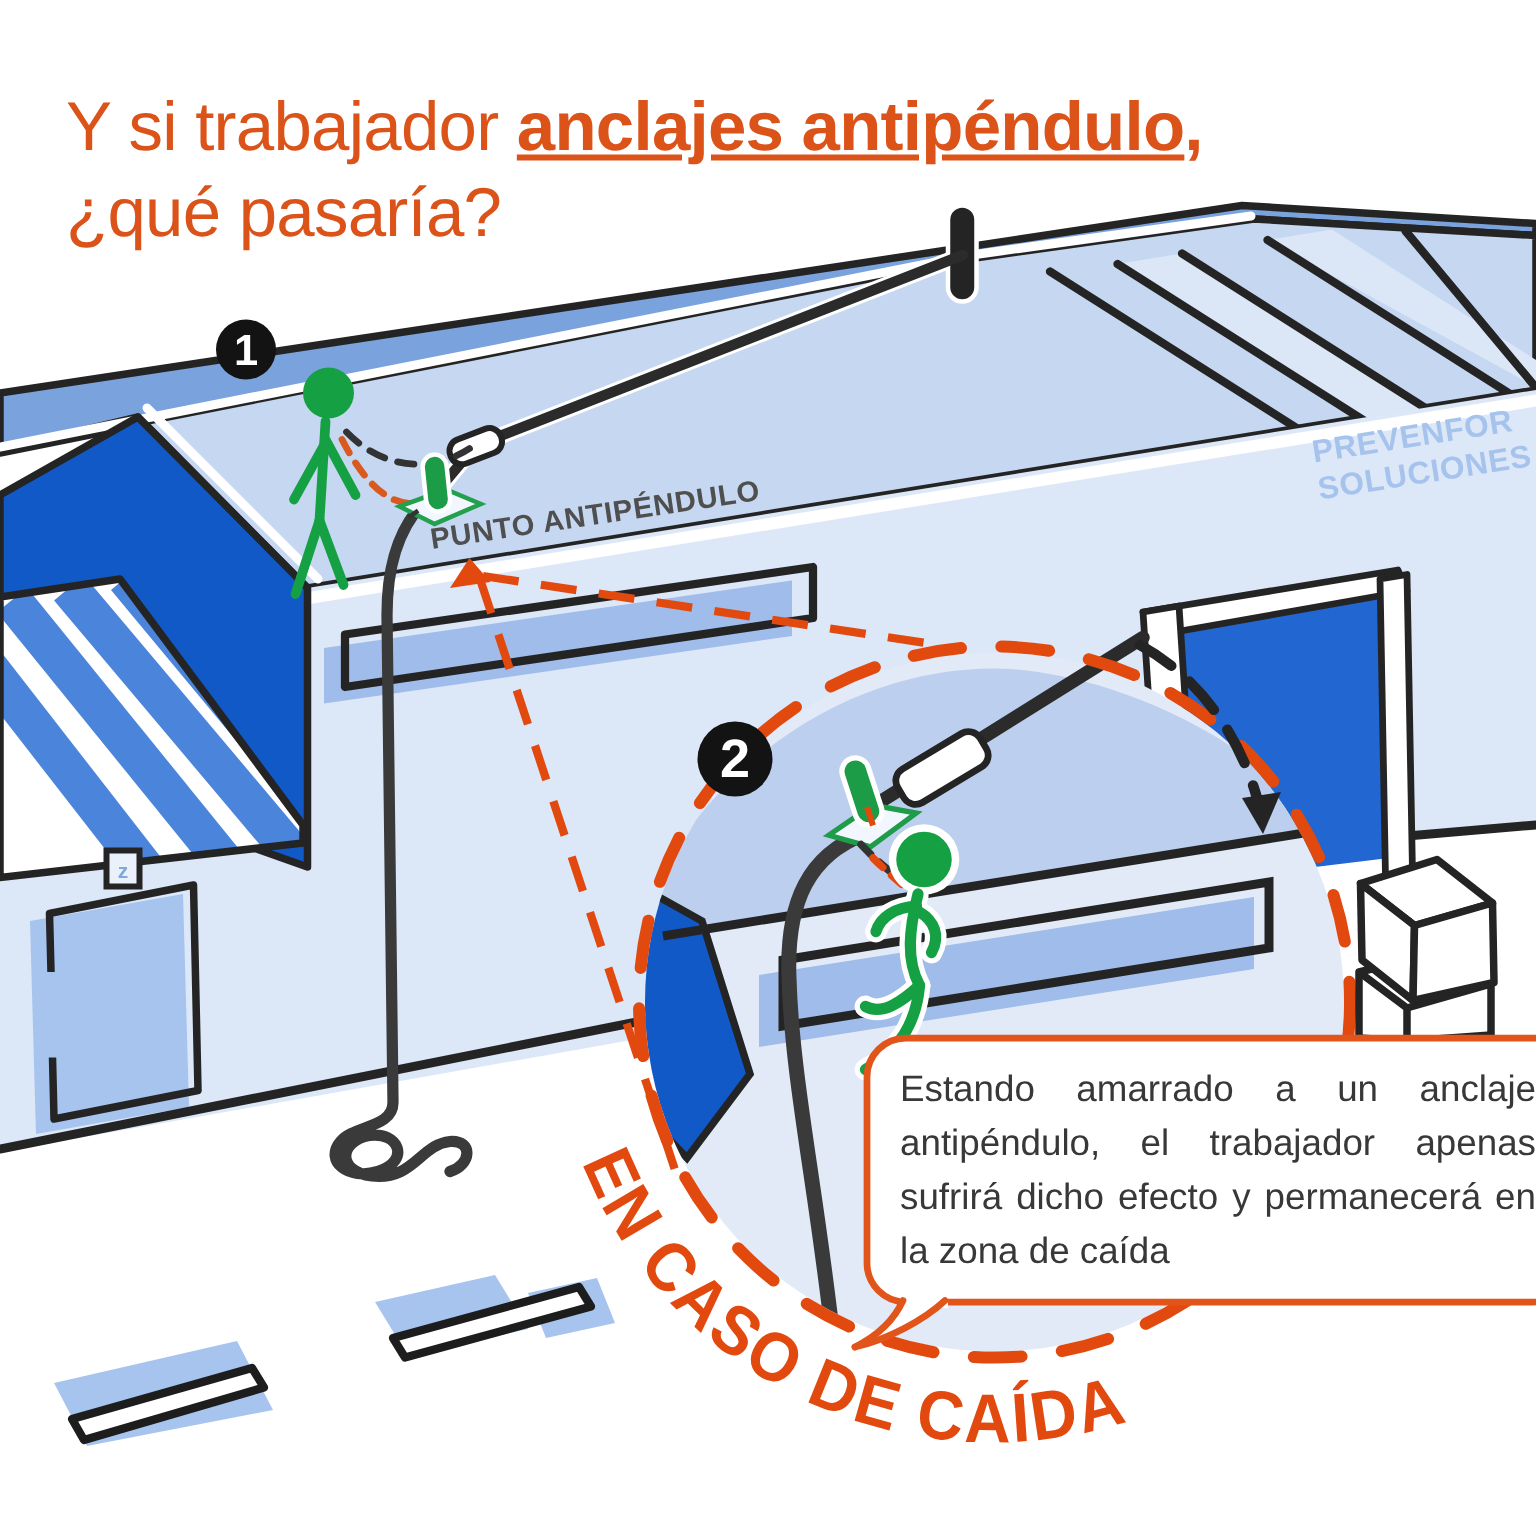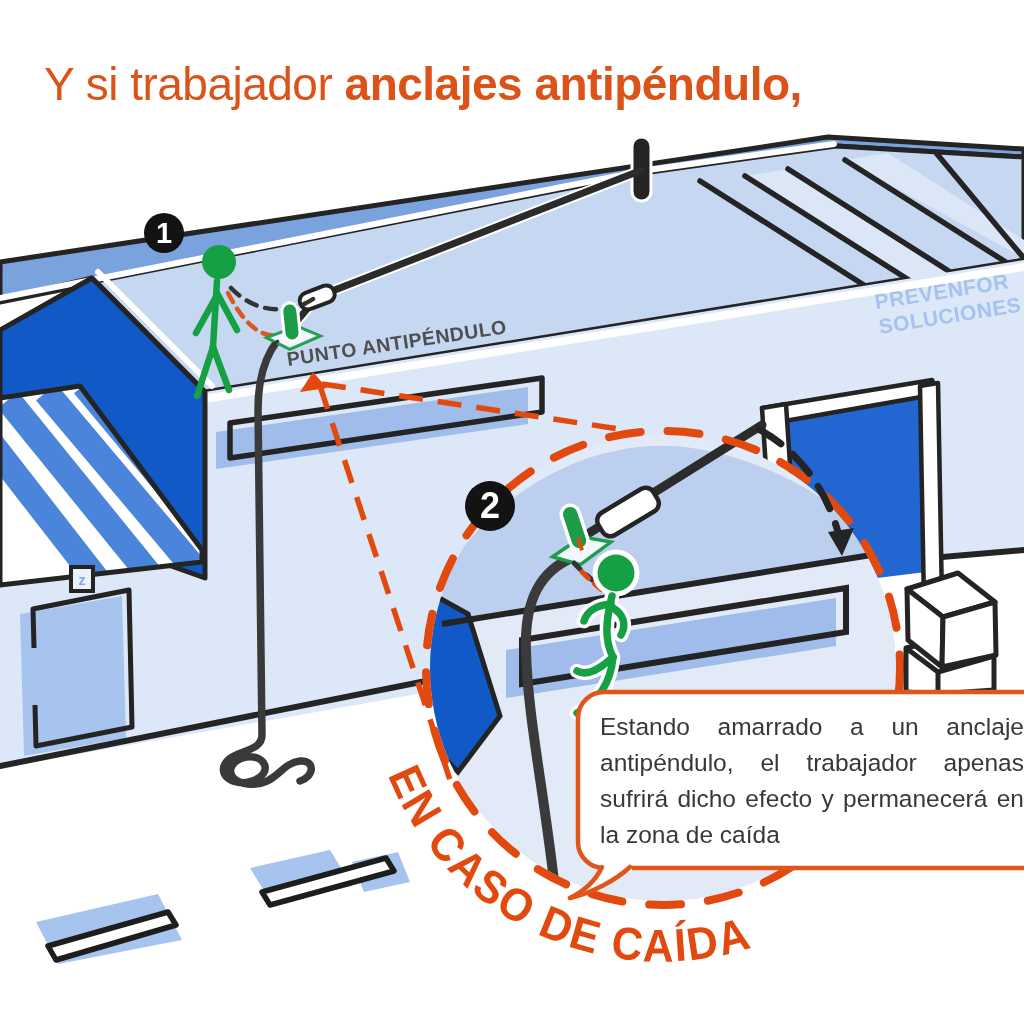--- a/index.html
+++ b/index.html
@@ -6,21 +6,21 @@
   .stage{
     position:relative;width:1024px;height:1024px;overflow:hidden;
     background:#ffffff;font-family:"Liberation Sans",sans-serif;
   }
   .stage svg{position:absolute;left:0;top:0;}
   .title{
     position:absolute;left:44px;top:56px;width:900px;
     font-size:46px;line-height:57px;color:#DB5318;font-weight:400;
     letter-spacing:-0.5px;
   }
-  .title .hl{font-weight:700;}
+  .title .hl{font-weight:700;text-decoration:underline;}
   .watermark{
     position:absolute;left:876px;top:278px;
     font-size:21px;line-height:25px;font-weight:700;color:#A5C3EC;
     transform:rotate(-9deg);letter-spacing:0.5px;
   }
   .callout-text{
     position:absolute;left:578px;top:692px;width:470px;height:176px;
     box-sizing:border-box;padding:17px 24px 0 22px;
     font-size:24.5px;line-height:36px;color:#383838;
     text-align:justify;
@@ -241,21 +241,21 @@
     <path d="M 602 867 C 596 880 586 890 570 898" fill="none" stroke="#E2551A" stroke-width="4.5" stroke-linecap="round"></path>
     <path d="M 570 898 C 592 893 616 880 630 867" fill="none" stroke="#E2551A" stroke-width="4.5" stroke-linecap="round"></path>
   </g>
 
   <path id="fallArc" d="M 388 775 A 294 294 0 0 0 756 946" fill="none"></path>
   <text font-size="46" font-weight="700" fill="#E2490F" letter-spacing="2">
     <textPath href="#fallArc" textLength="445" lengthAdjust="spacingAndGlyphs">EN CASO DE CAÍDA</textPath>
   </text>
 </svg>
 
-<div class="title"><span>Y si trabajador </span><span class="hl">anclajes antipéndulo</span><span class="hl">,</span><br></div>
+<div class="title"><span>Y si trabajador </span><span class="hl">anclajes antipéndulo</span><span class="hl">,</span><br><span>¿qué pasaría?</span></div>
 
 <div class="watermark">
   <div>PREVENFOR</div>
   <div>SOLUCIONES</div>
 </div>
 
 <div class="callout-text">Estando amarrado a un anclaje antipéndulo, el trabajador apenas sufrirá dicho efecto y permanecerá en la zona de caída</div>
 
 </div>
 

